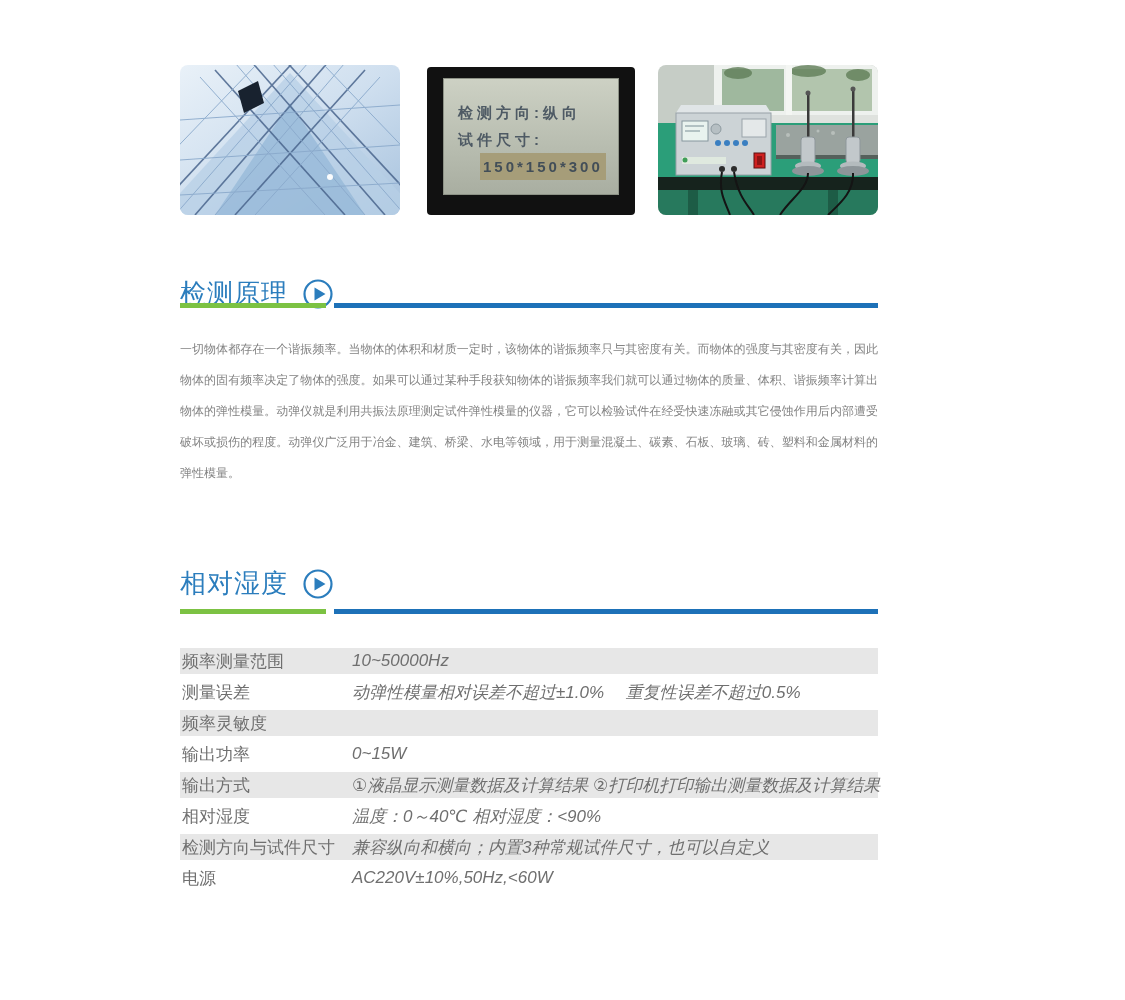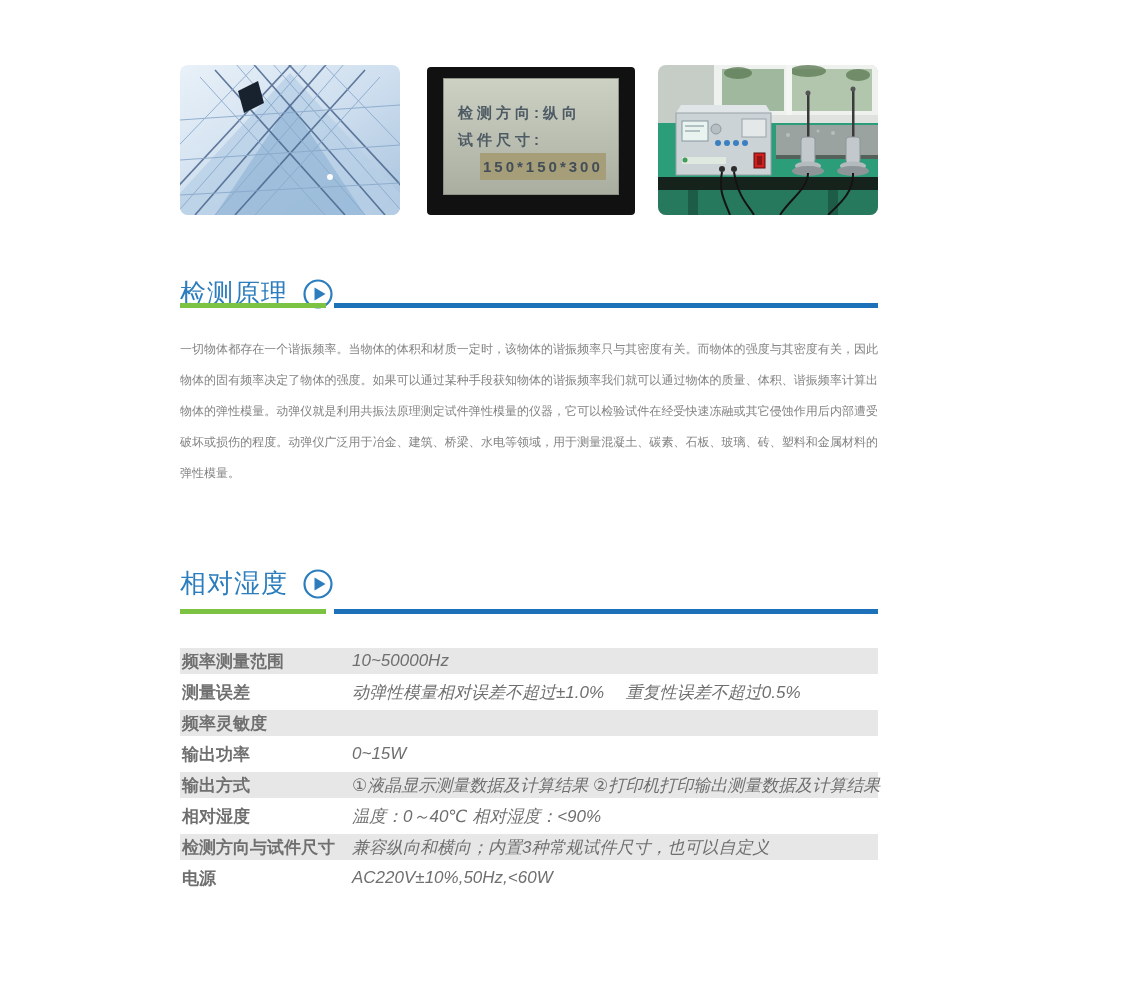--- a/index.html
+++ b/index.html
@@ -46,21 +46,21 @@
     font-size:12px;line-height:31px;color:#838383;text-align:justify;
   }
 
   
   .specs{position:absolute;left:0;top:648px;width:698px;}
   .spec-row{
     display:flex;align-items:center;height:26px;margin-bottom:5px;
     font-size:17px;color:#6f6f6f;white-space:nowrap;
   }
   .spec-row:nth-child(odd){background:#e7e7e7;}
-  .spec-label{width:170px;padding-left:2px;flex:0 0 170px;font-weight:bold;}
+  .spec-label{width:170px;padding-left:2px;flex:0 0 170px;}
   .spec-value{flex:1;font-style:italic;}
 
   svg{display:block;}
 </style>
 </head>
 <body>
 
 <div class="content">
 
   <div class="photos">

